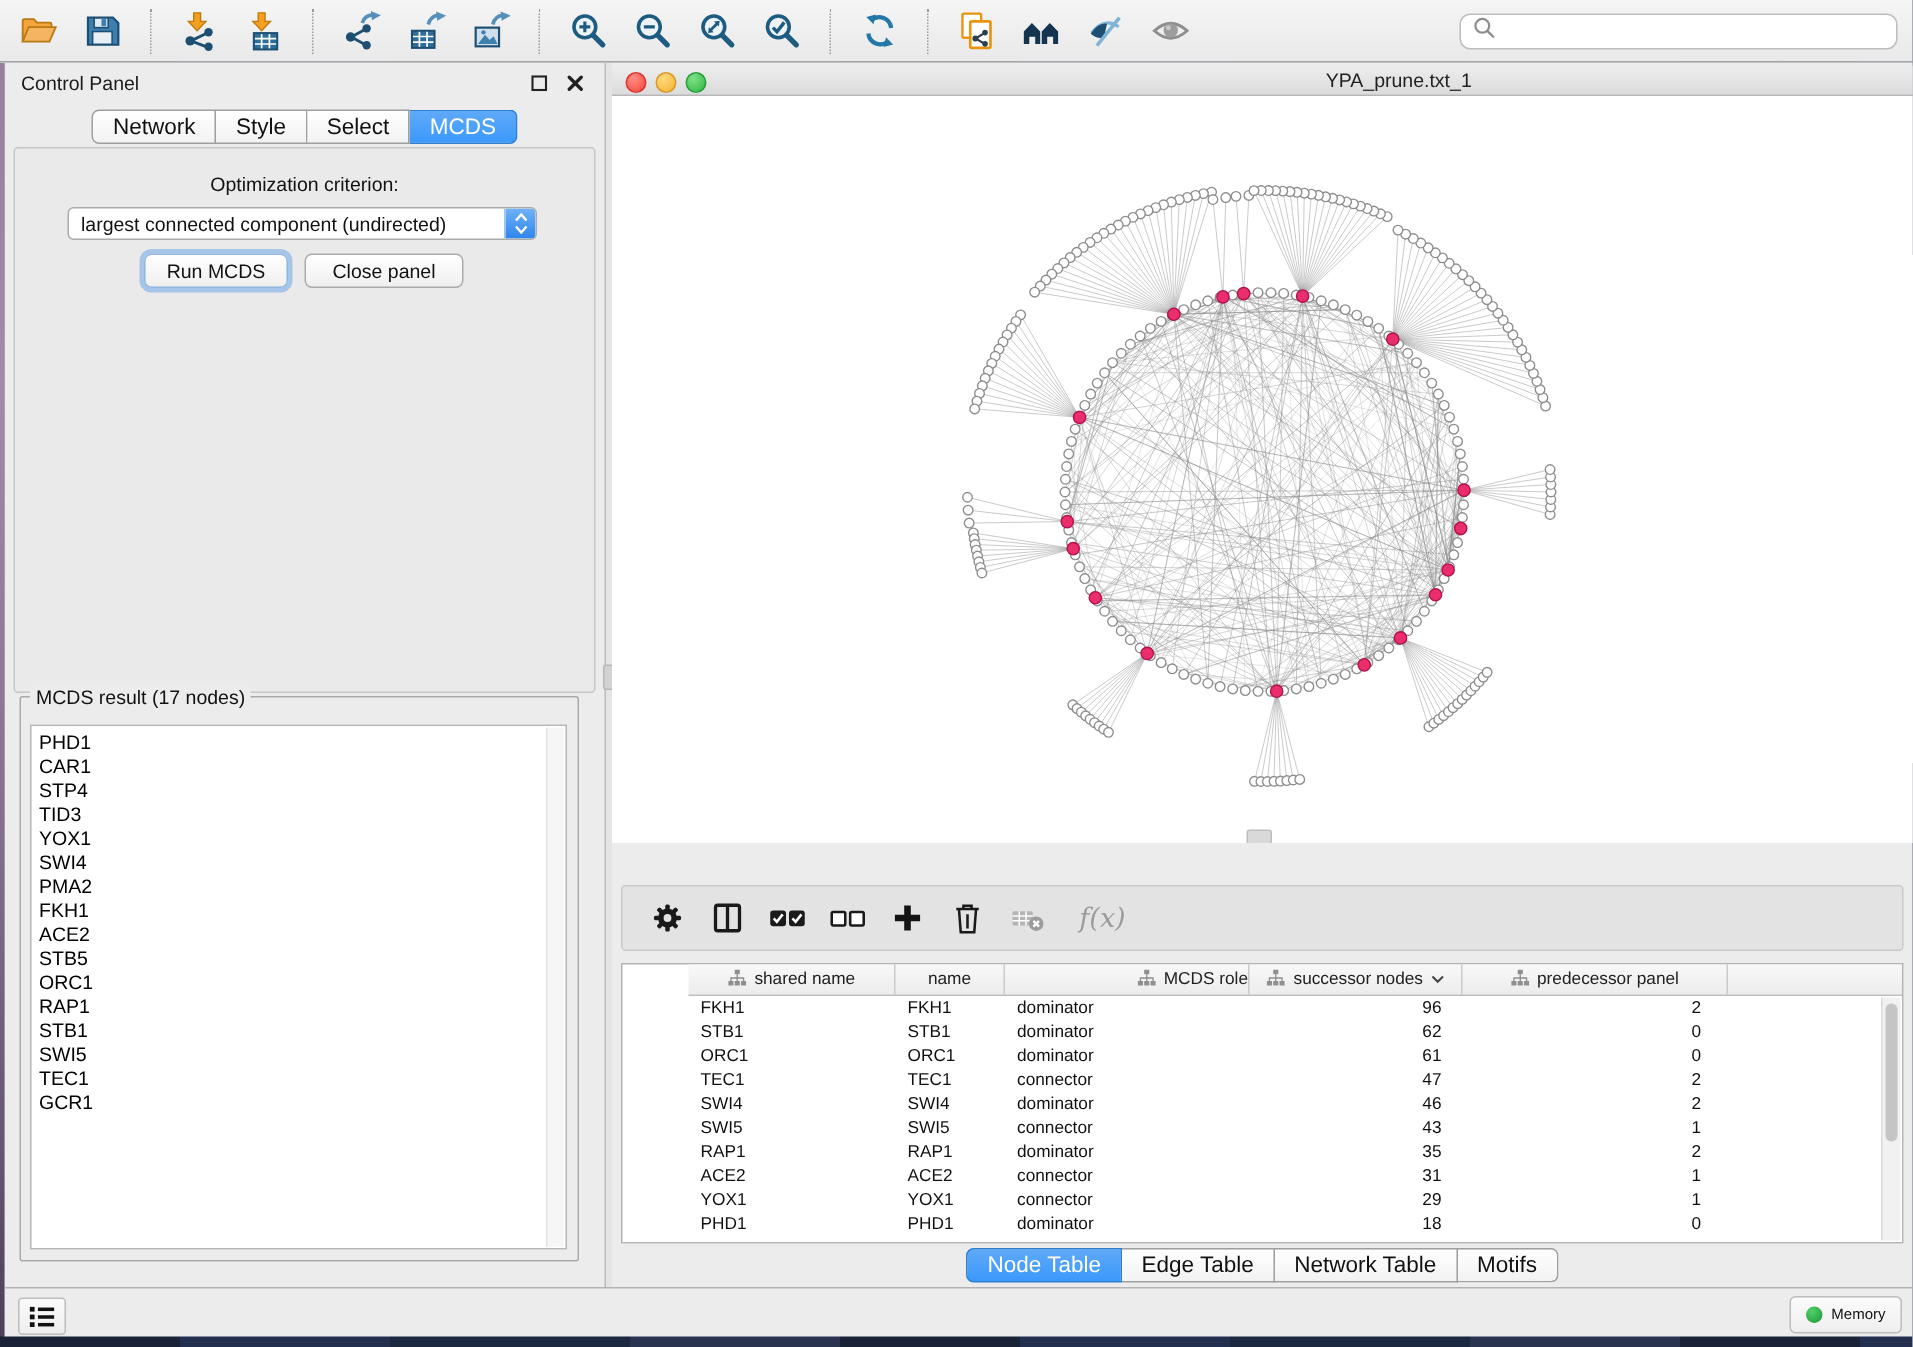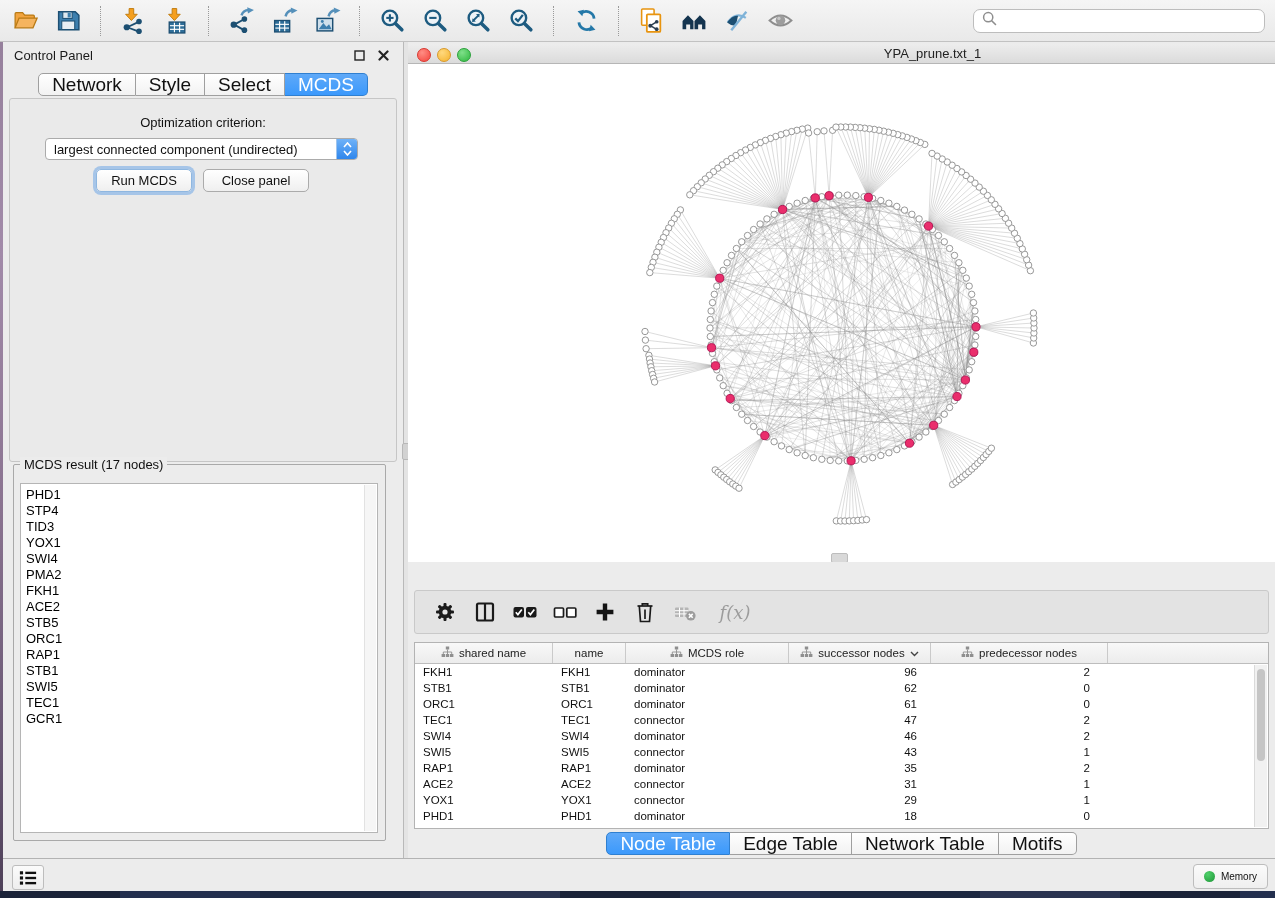--- a/index.html
+++ b/index.html
@@ -20,21 +20,21 @@
   #search-wrap input{border:none;outline:none;flex:1;font-size:13px;background:transparent;font-family:inherit;}
   
   #wall-left{position:absolute;left:0;top:42px;width:3px;height:849px;
     background:linear-gradient(180deg,#96809c,#a28aa9 25%,#8a7390 55%,#675672 85%,#4e4058);}
   
   .panel-title-row{height:26px;display:flex;align-items:center;padding:0 11px;font-size:13px;color:#1a1a1a;}
   .panel-title-row .sp{flex:1;}
   .win-ctl{width:17px;height:17px;display:flex;align-items:center;justify-content:center;margin-left:7px;}
   .seg-wrap{display:flex;justify-content:center;}
   .seg-s{background:linear-gradient(#ffffff,#f2f2f2);border:1px solid #9f9f9f;border-left:none;
-    padding:3px 13px;font-size:19px;color:#111;line-height:15px;cursor:default;}
+    padding:3px 13px;font-size:15px;color:#111;line-height:15px;cursor:default;}
   .seg-s:first-child{border-left:1px solid #9f9f9f;border-radius:5px 0 0 5px;}
   .seg-s:last-child{border-radius:0 5px 5px 0;}
   .seg-s.active{background:linear-gradient(#5fa9f8,var(--accent));color:#fff;border-color:#2f7fd0;}
   
   #control-panel{position:absolute;left:3px;top:42px;width:401px;height:816px;background:#ececec;
     box-sizing:border-box;border-right:1px solid #b9b9b9;}
   #cp-tabs{position:absolute;left:0;right:0;top:31px;}
   #cp-content{position:absolute;left:6px;right:6px;top:56px;height:362px;background:#eaeaea;
     border:1px solid #c6c6c6;border-radius:3px;}
   #opt-label{margin-top:16px;text-align:center;font-size:13px;color:#111;}
@@ -68,21 +68,21 @@
     font-size:13px;color:#222;}
   #net-canvas{position:absolute;left:0;right:0;top:22px;bottom:0;background:#fff;}
   #h-grip{position:absolute;left:423px;bottom:-1px;width:15px;height:8px;background:#d9d9d9;
     border:1px solid #bdbdbd;border-radius:2px;}
   
   #table-panel{position:absolute;left:408px;top:562px;width:867px;height:296px;background:#ececec;}
   #tp-toolbar{position:absolute;left:6px;right:6px;top:28px;height:44px;background:#e3e3e3;
     border:1px solid #c9c9c9;border-radius:3px;display:flex;align-items:center;gap:12px;padding-left:16px;box-sizing:border-box;}
   .tpi{width:28px;height:28px;display:flex;align-items:center;justify-content:center;}
   .fx{font-family:"DejaVu Serif","Liberation Serif",serif;font-style:italic;font-size:18px;color:#9c9c9c;margin-left:20px;}
-  #nt{position:absolute;left:6px;right:6px;top:80px;height:187px;background:#fff;border:1px solid #b3b3b3;box-sizing:border-box;}
+  #nt{position:absolute;left:6px;right:6px;top:80px;height:187px;background:#fff;border:1px solid #b3b3b3;box-sizing:border-box;padding-left:44px;}
   #nt-header{height:21px;background:linear-gradient(#f8f8f8,#ececec);border-bottom:1px solid #bdbdbd;
     display:flex;box-sizing:border-box;}
   .th{display:flex;align-items:center;justify-content:center;gap:5px;font-size:11.5px;color:#222;
     border-right:1px solid #cacaca;box-sizing:border-box;flex:0 0 auto;height:20px;}
   .tr{display:flex;height:16px;}
   .td{font-size:11.5px;color:#111;line-height:16px;box-sizing:border-box;flex:0 0 auto;
     white-space:nowrap;overflow:hidden;}
   .td.left{padding-left:8px;}
   .td.right{text-align:right;}
   #nt-scroll{position:absolute;top:22px;right:1px;bottom:1px;width:12px;background:#f1f1f1;border-left:1px solid #dadada;}
@@ -304,20 +304,21 @@
       </span>
     </div>
     <button id="run-mcds" class="cp-btn">Run MCDS</button>
     <button id="close-panel" class="cp-btn">Close panel</button>
   </div>
   <div id="mcds-result">
     <span id="mcds-legend">MCDS result (17 nodes)</span>
     <div id="mcds-list">
       <div id="mcds-scroll"></div>
     <div>PHD1</div>
+        <div>CAR1</div>
         <div>STP4</div>
         <div>TID3</div>
         <div>YOX1</div>
         <div>SWI4</div>
         <div>PMA2</div>
         <div>FKH1</div>
         <div>ACE2</div>
         <div>STB5</div>
         <div>ORC1</div>
         <div>RAP1</div>
@@ -1201,21 +1202,21 @@
               </g>
               <g fill="none" stroke="#8f8f8f" stroke-width="0.9">
                 <path d="M6.5 3.5 V6 M2.3 8 V6 h8.4 v2 M6.5 6 v2"></path>
               </g>
             </svg></span>
           <span>shared name</span>
         </div>
         <div class="th" style="width: 73px;">
           <span>name</span>
         </div>
-        <div class="th" style="width: 163px;">
+        <div class="th" style="width: 163px; justify-content: flex-end;">
           <span><svg width="13" height="12" viewBox="0 0 13 12">
               <g fill="#8f8f8f">
                 <rect x="4.8" y="0.5" width="3.4" height="3"></rect>
                 <rect x="0.6" y="8" width="3.4" height="3"></rect>
                 <rect x="4.8" y="8" width="3.4" height="3"></rect>
                 <rect x="9" y="8" width="3.4" height="3"></rect>
               </g>
               <g fill="none" stroke="#8f8f8f" stroke-width="0.9">
                 <path d="M6.5 3.5 V6 M2.3 8 V6 h8.4 v2 M6.5 6 v2"></path>
               </g>
@@ -1244,21 +1245,21 @@
               <g fill="#8f8f8f">
                 <rect x="4.8" y="0.5" width="3.4" height="3"></rect>
                 <rect x="0.6" y="8" width="3.4" height="3"></rect>
                 <rect x="4.8" y="8" width="3.4" height="3"></rect>
                 <rect x="9" y="8" width="3.4" height="3"></rect>
               </g>
               <g fill="none" stroke="#8f8f8f" stroke-width="0.9">
                 <path d="M6.5 3.5 V6 M2.3 8 V6 h8.4 v2 M6.5 6 v2"></path>
               </g>
             </svg></span>
-          <span>predecessor nodes</span>
+          <span>predecessor panel</span>
         </div>
       </div>
     <div id="nt-body">
         <div class="tr">
           <div class="td left" style="width: 138px;">FKH1</div>
           <div class="td left" style="width: 73px;">FKH1</div>
           <div class="td left" style="width: 163px;">dominator</div>
           <div class="td right" style="width: 142px; padding-right: 14px;">96</div>
           <div class="td right" style="width: 177px; padding-right: 18px;">2</div>
         </div>

